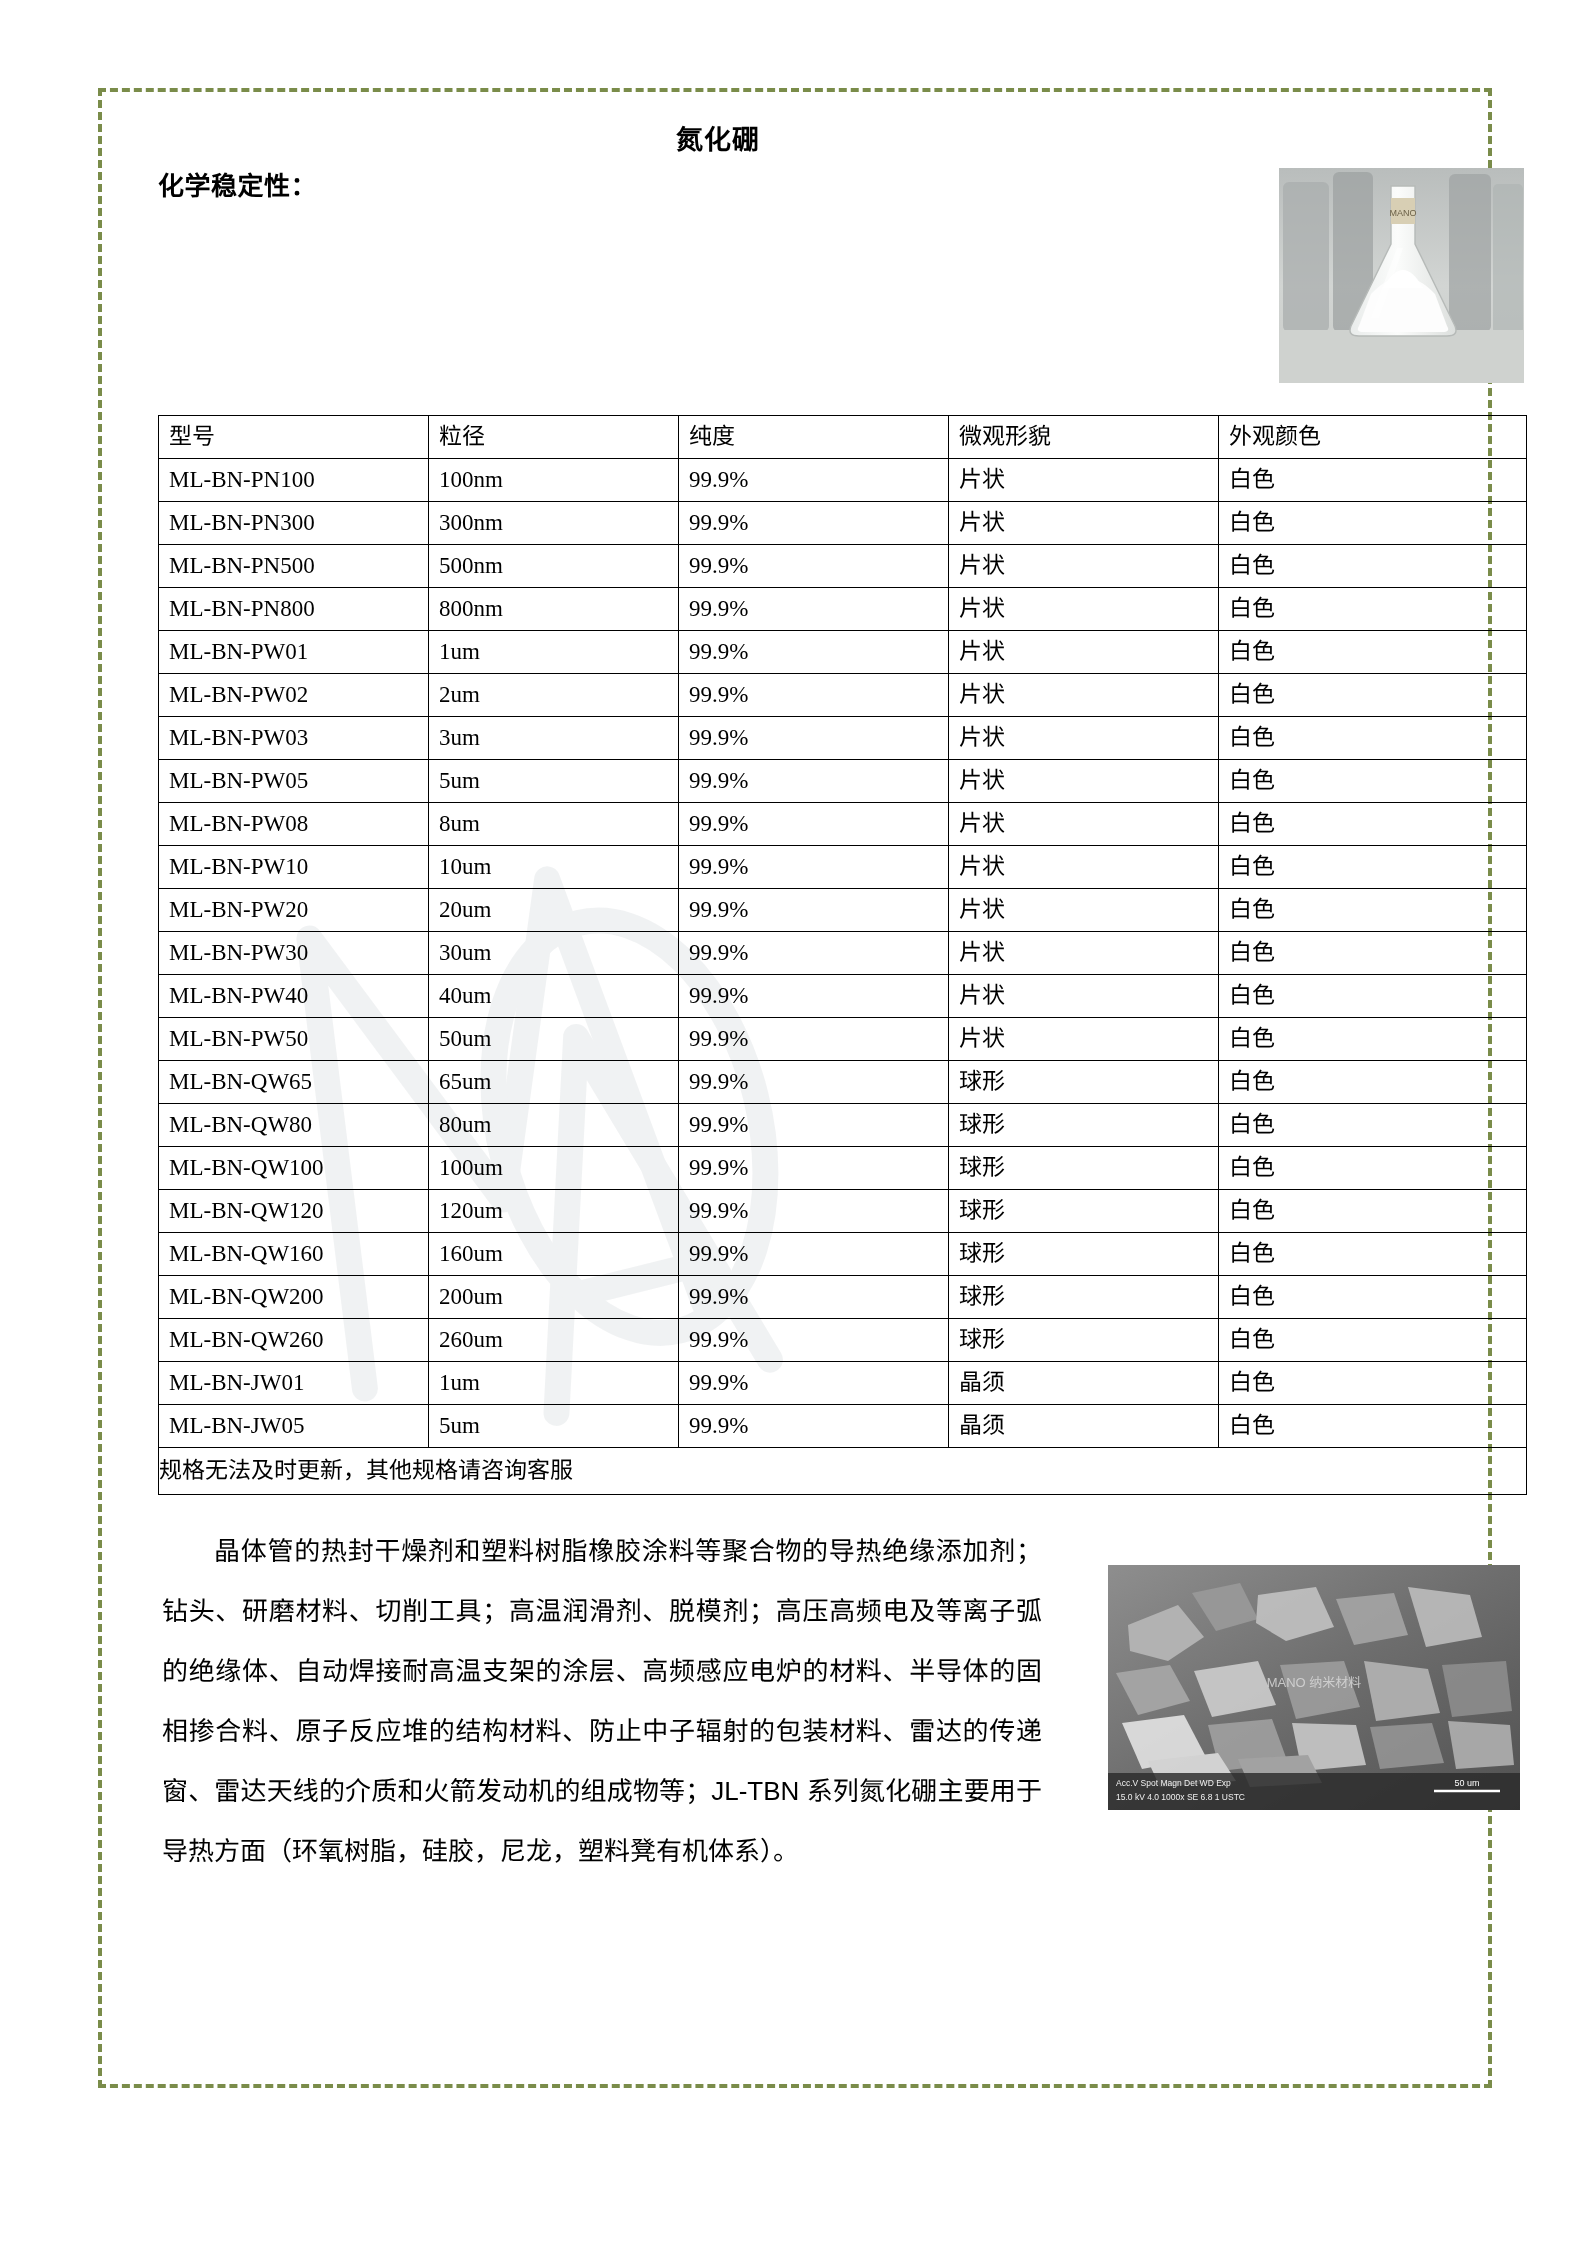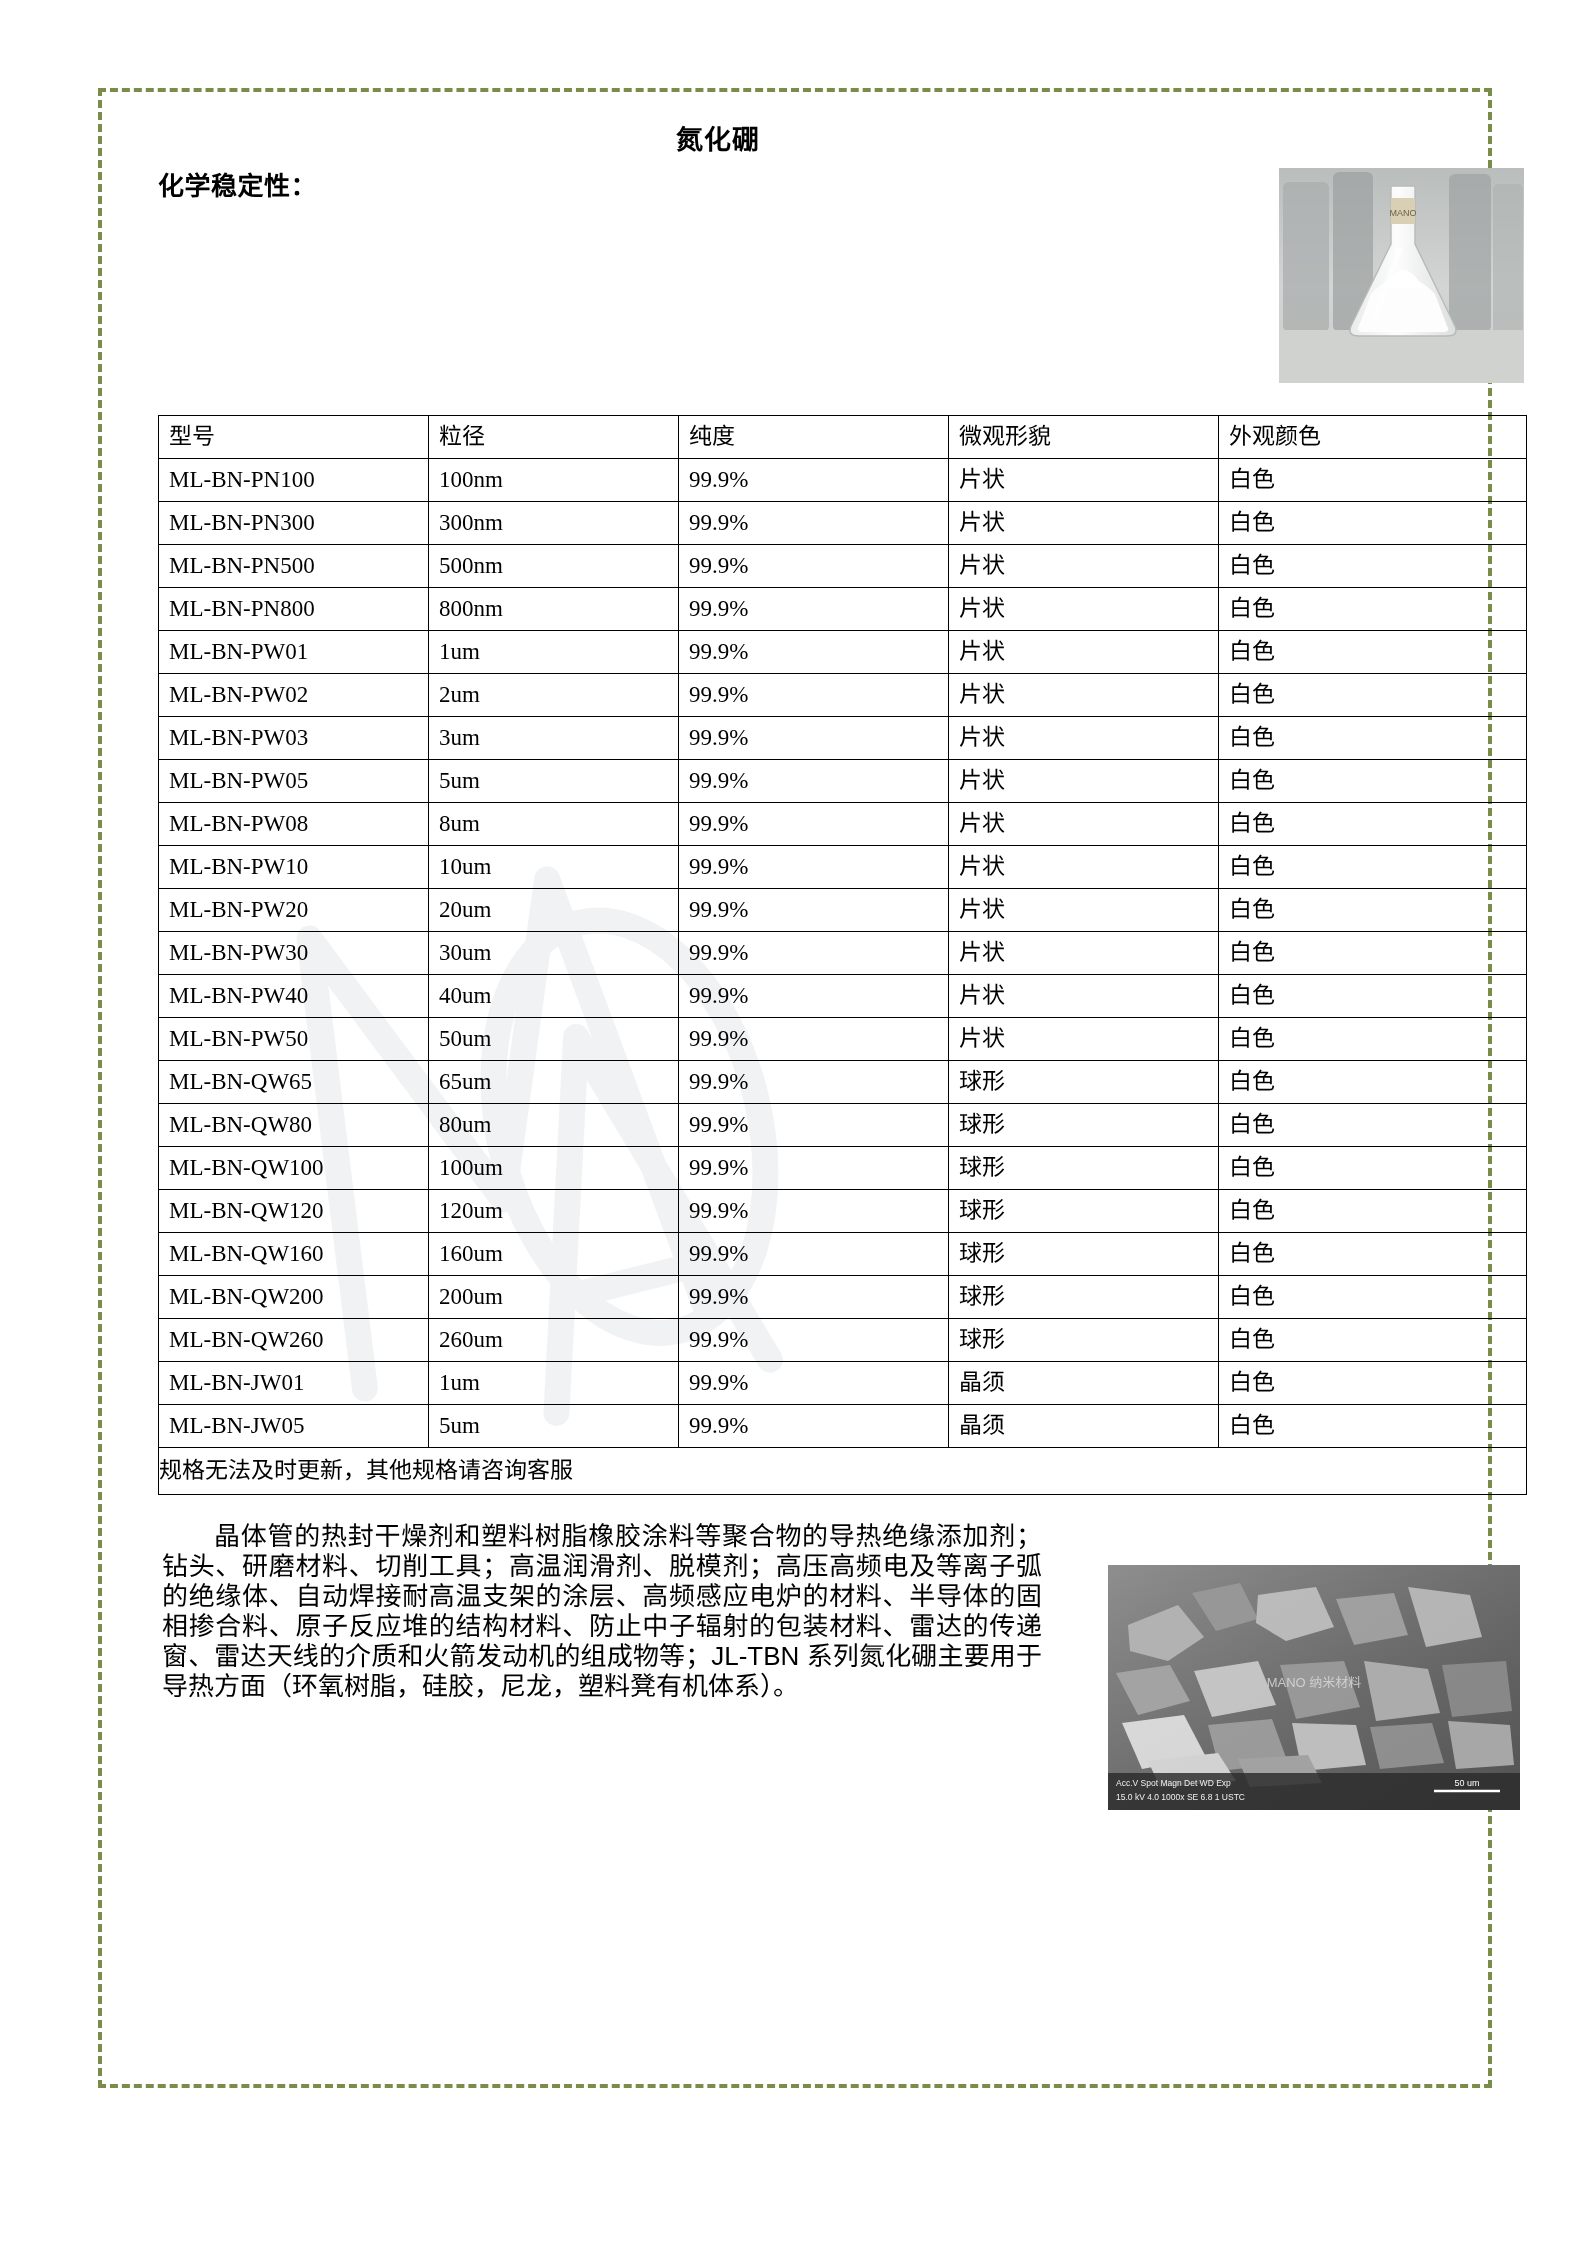--- a/index.html
+++ b/index.html
@@ -133,21 +133,21 @@
     position: relative;
   }
   .apps-head {
     font-weight: bold;
     font-size: 28px;
     margin: 0 0 22px 8px;
     font-family: "Liberation Sans", "DejaVu Sans", sans-serif;
   }
   .apps-text {
     font-size: 26px;
-    line-height: 30px;
+    line-height: 60px;
     text-indent: 2em;
     text-align: justify;
     width: 880px;
     font-family: "Liberation Sans", "DejaVu Sans", sans-serif;
     margin-left: 4px;
   }
   .photo-sem {
     position: absolute;
     right: 8px;
     top: 44px;

